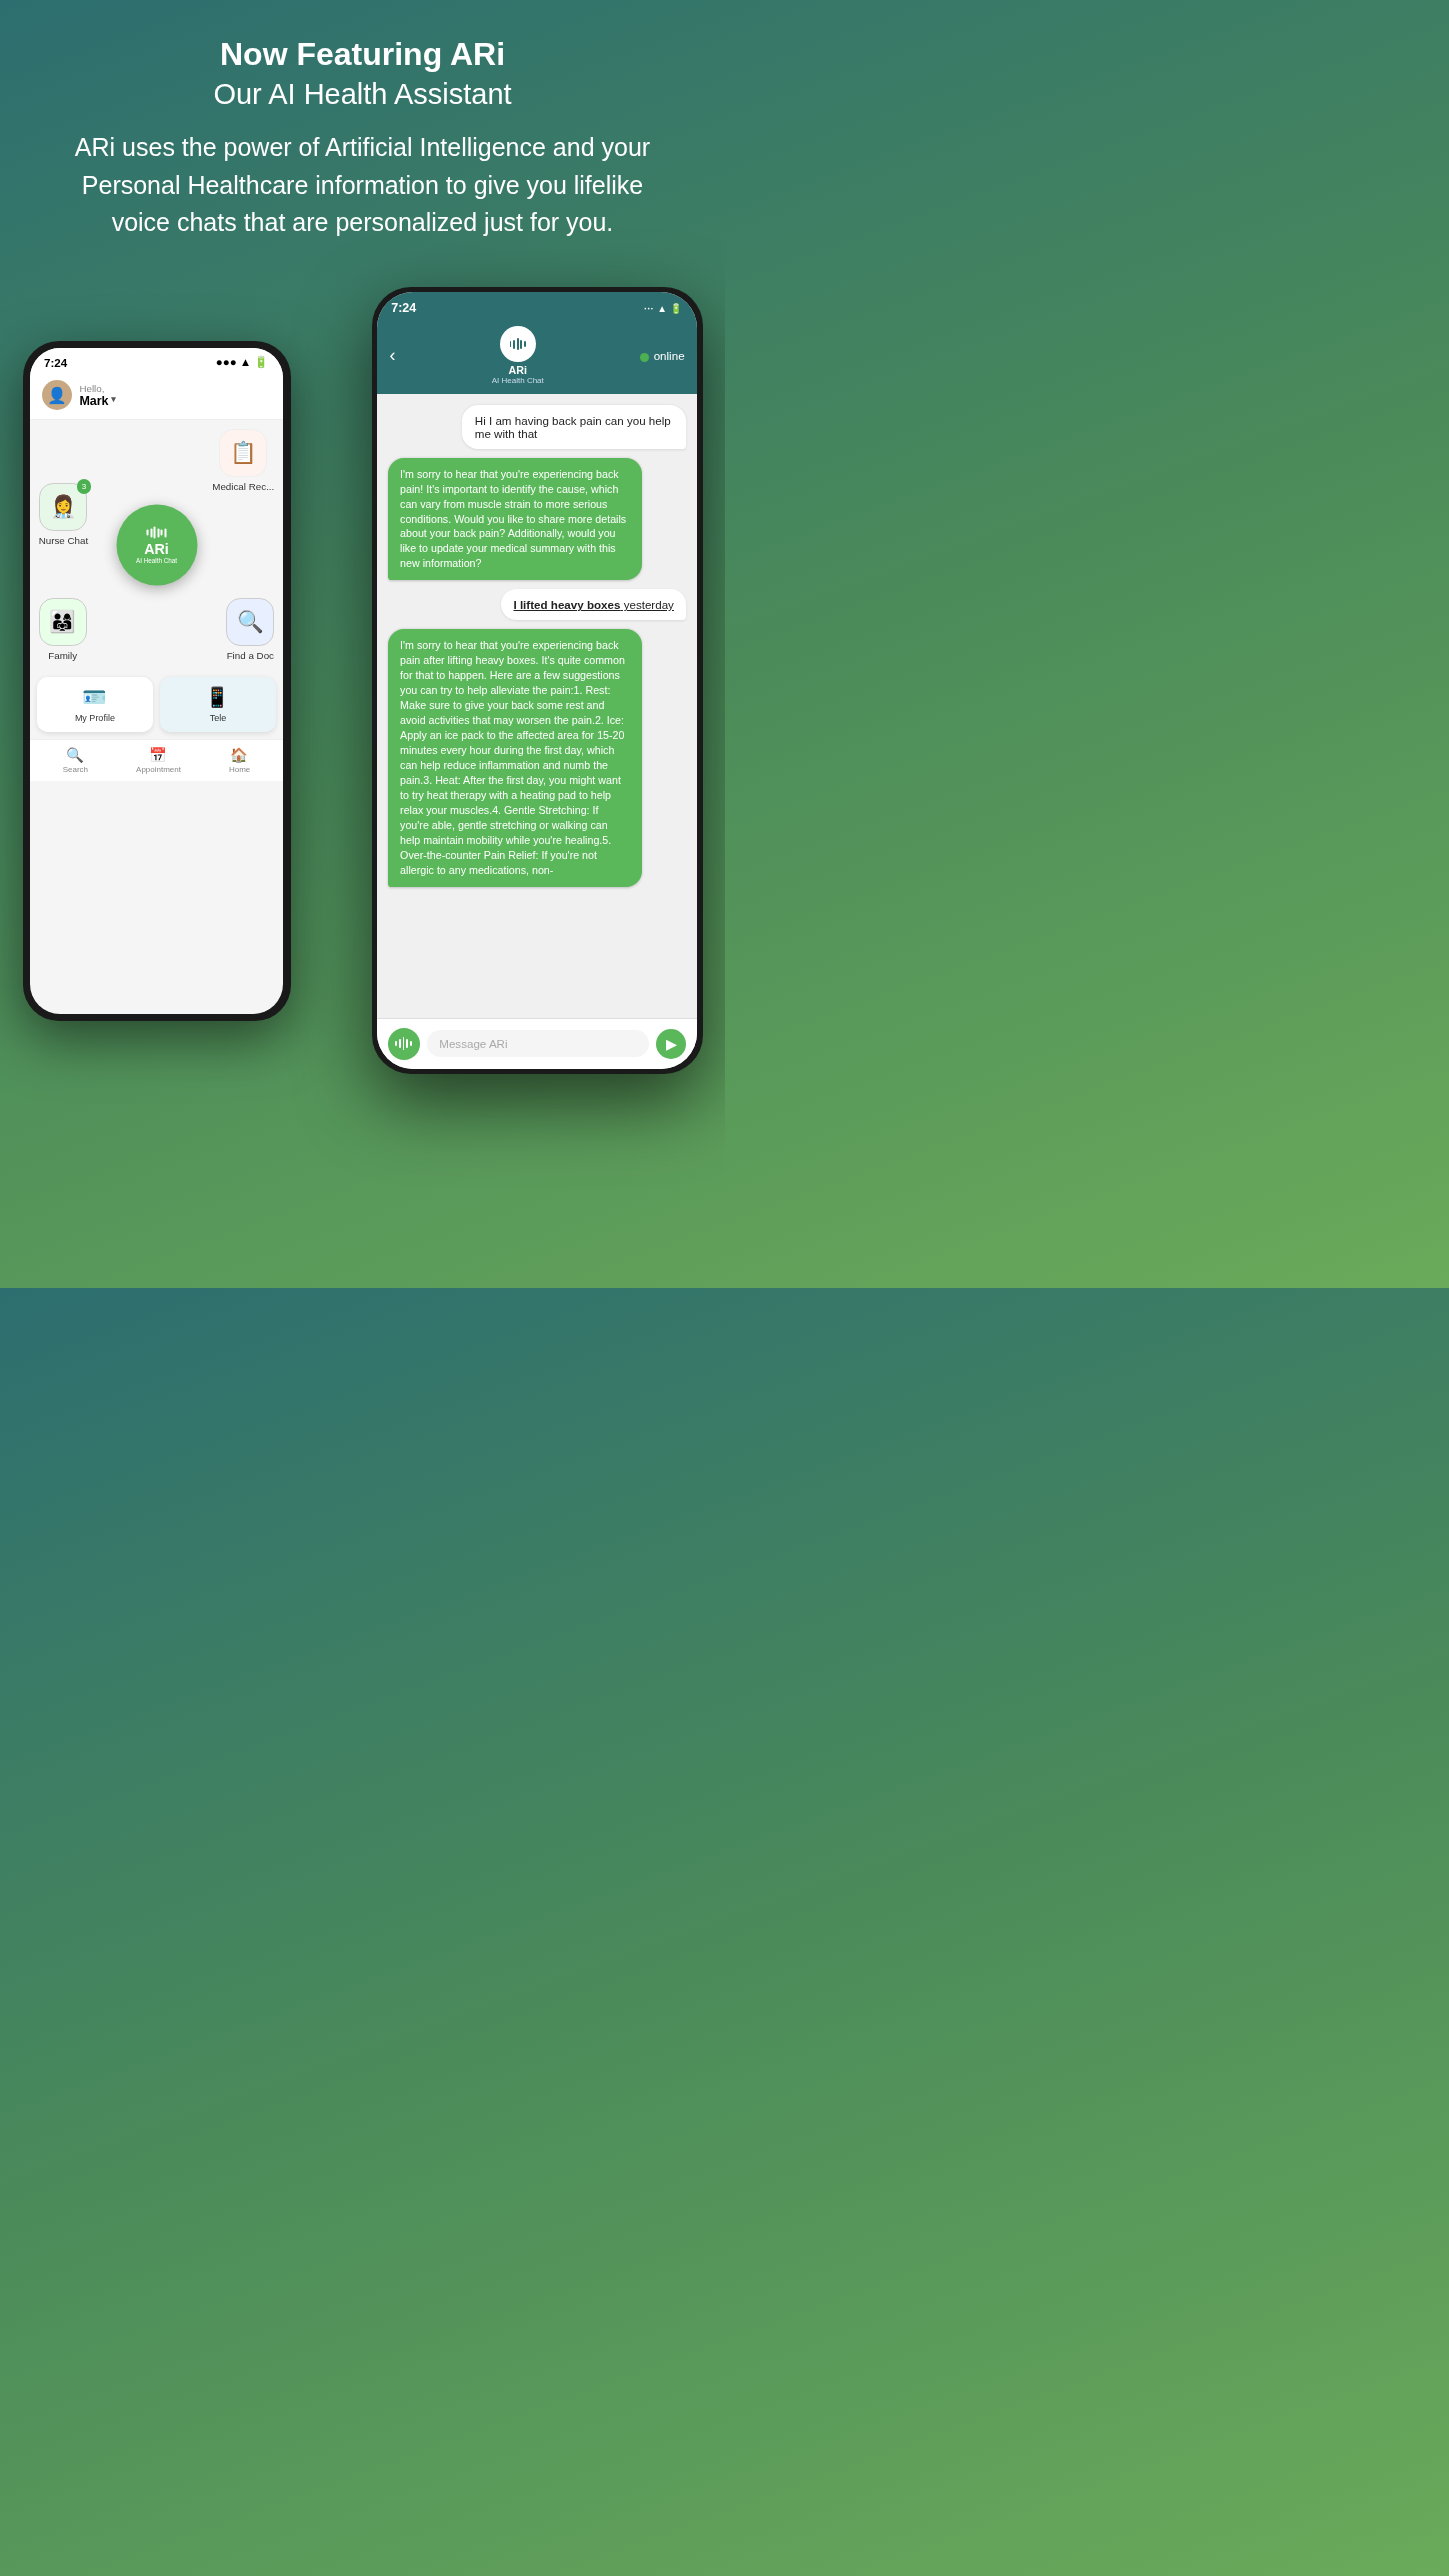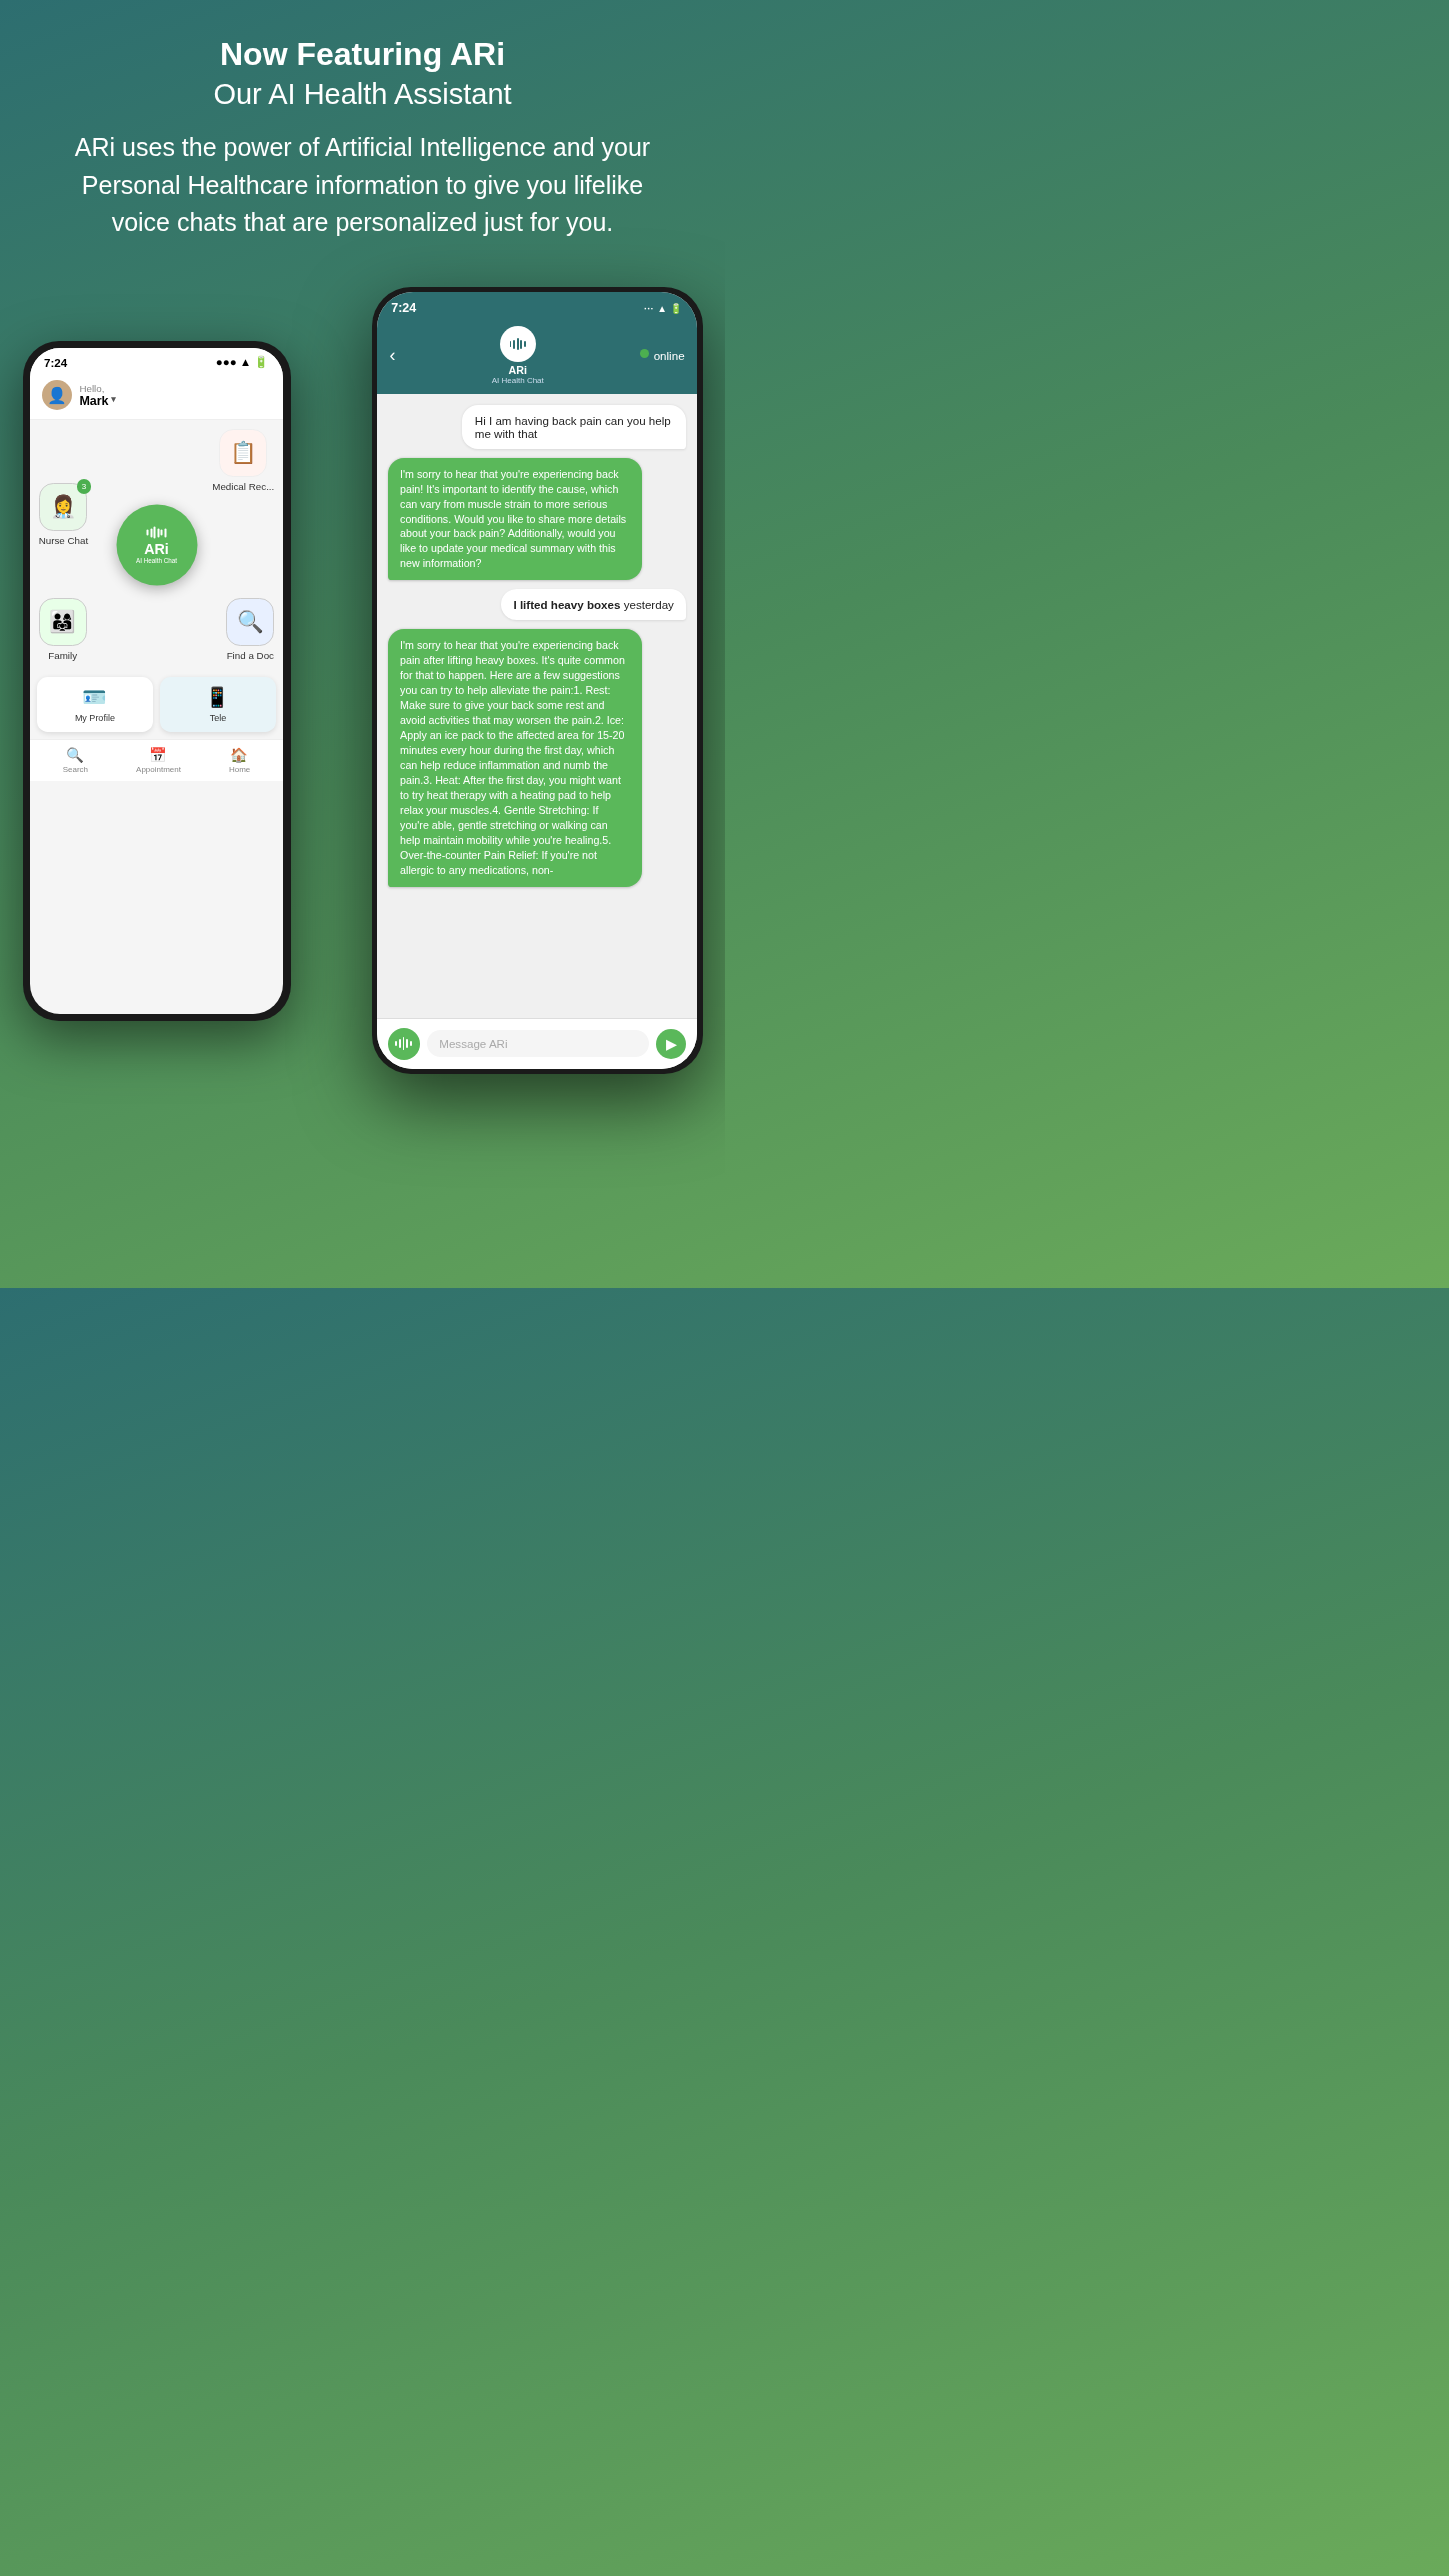--- a/index.html
+++ b/index.html
@@ -211,21 +211,21 @@
     .back-arrow { font-size: 18px; color: white; }
     .ari-header-info { display: flex; flex-direction: column; align-items: center; }
     .ari-logo-small {
       width: 36px; height: 36px;
       border-radius: 50%;
       background: white;
       display: flex; align-items: center; justify-content: center;
       font-size: 9px; font-weight: 700; color: #2d6e70;
     }
     .ari-name { font-size: 10.7px; font-weight: 700; margin-top: 1.8px; }
-    .online-indicator { display: flex; align-items: flex-start; gap: 4.5px; font-size: 11.6px; }
+    .online-indicator { display: flex; align-items: flex-end; gap: 4.5px; font-size: 11.6px; }
     .green-dot { width: 9px; height: 9px; border-radius: 50%; background: #4CAF50; }
 
     
     .chat-messages {
       flex: 1;
       overflow-y: auto;
       padding: 10.7px 10.7px;
       background: #f0f0f0;
       display: flex; flex-direction: column; gap: 9px;
     }
@@ -252,20 +252,21 @@
     }
     .msg-user-lifted {
       align-self: flex-end;
       background: white;
       border-radius: 16px 16px 3.6px 16px;
       padding: 9px 12.5px;
       max-width: 70%;
       font-size: 11.6px;
       color: #222;
       box-shadow: 0 0.9px 2.7px rgba(0,0,0,0.1);
+      text-decoration: underline;
     }
     .bold { font-weight: 700; }
 
     .chat-input-bar {
       background: white;
       padding: 9px 10.7px;
       display: flex; align-items: center; gap: 7.2px;
       border-top: 0.9px solid #ddd;
     }
     .mic-btn {

